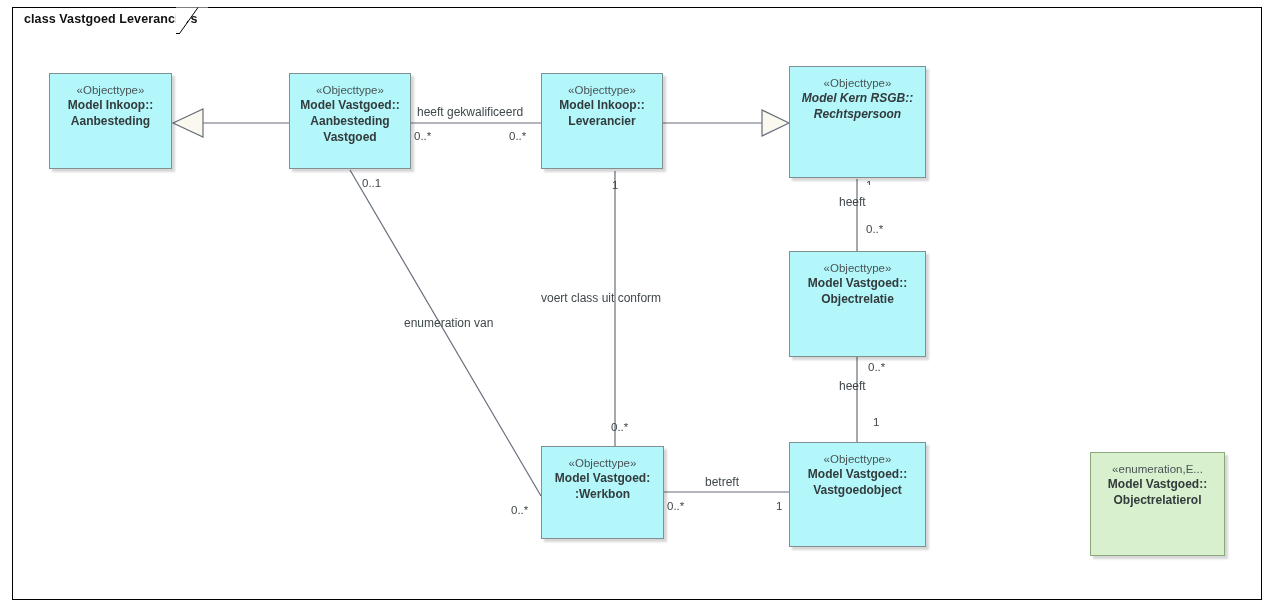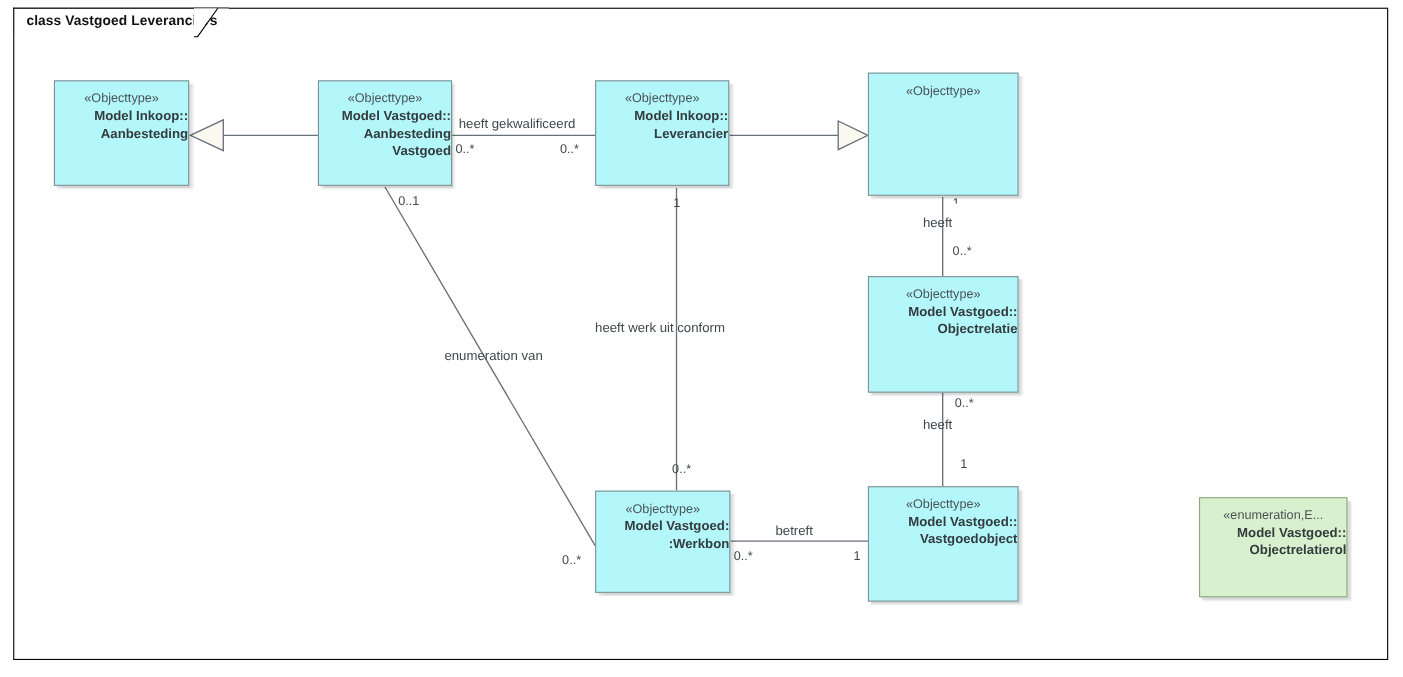--- a/index.html
+++ b/index.html
@@ -79,21 +79,20 @@
     line-height: 1.32;
     white-space: nowrap;
   }
   .uml-class .cname {
     display: block;
     font-size: 12px;
     font-weight: bold;
     color: #333b3d;
     line-height: 1.32;
     white-space: pre-line;
-    text-align: right;
   }
   .uml-class.abstract .cname {
     font-style: italic;
   }
   .uml-class .titleblock {
     position: absolute;
     left: 0;
     right: 0;
     top: 9px;
   }
@@ -211,20 +210,22 @@
   <div class="titleblock">
     <span class="stereotype">«Objecttype»</span>
     <span class="cname">Model Inkoop::
 Leverancier</span>
   </div>
 </div>
 
 <div class="uml-class abstract" style="left:789px; top:66px; width:137px; height:112px;">
   <div class="titleblock">
     <span class="stereotype">«Objecttype»</span>
+    <span class="cname">Model Kern RSGB::
+Rechtspersoon</span>
   </div>
 </div>
 
 <div class="uml-class" style="left:789px; top:251px; width:137px; height:106px;">
   <div class="titleblock">
     <span class="stereotype">«Objecttype»</span>
     <span class="cname">Model Vastgoed::
 Objectrelatie</span>
   </div>
 </div>
@@ -238,37 +239,37 @@
 </div>
 
 <div class="uml-class" style="left:789px; top:442px; width:137px; height:105px;">
   <div class="titleblock">
     <span class="stereotype">«Objecttype»</span>
     <span class="cname">Model Vastgoed::
 Vastgoedobject</span>
   </div>
 </div>
 
-<div class="uml-class enum" style="left:1090px; top:452px; width:135px; height:91px;">
+<div class="uml-class enum" style="left:1090px; top:452px; width:135px; height:104px;">
   <div class="titleblock">
     <span class="stereotype">«enumeration,E...</span>
     <span class="cname">Model Vastgoed::
 Objectrelatierol</span>
   </div>
 </div>
 
 <span class="conn-label" style="left:417px; top:105px;">heeft gekwalificeerd</span>
 <span class="mult" style="left:414px; top:130px;">0..*</span>
 <span class="mult" style="left:509px; top:130px;">0..*</span>
 
 <span class="conn-label" style="left:404px; top:316px;">enumeration van</span>
 <span class="mult" style="left:362px; top:177px;">0..1</span>
 <span class="mult" style="left:511px; top:504px;">0..*</span>
 
-<span class="conn-label" style="left:541px; top:291px;">heeft werk uit conform</span>
+<span class="conn-label" style="left:541px; top:291px;">voert class uit conform</span>
 <span class="mult" style="left:612px; top:179px;">1</span>
 <span class="mult" style="left:611px; top:421px;">0..*</span>
 
 <span class="conn-label" style="left:839px; top:195px;">heeft</span>
 <span class="mult clipped" style="left:866px; top:179px;">1</span>
 <span class="mult" style="left:866px; top:223px;">0..*</span>
 
 <span class="conn-label" style="left:839px; top:379px;">heeft</span>
 <span class="mult" style="left:868px; top:361px;">0..*</span>
 <span class="mult" style="left:873px; top:416px;">1</span>

